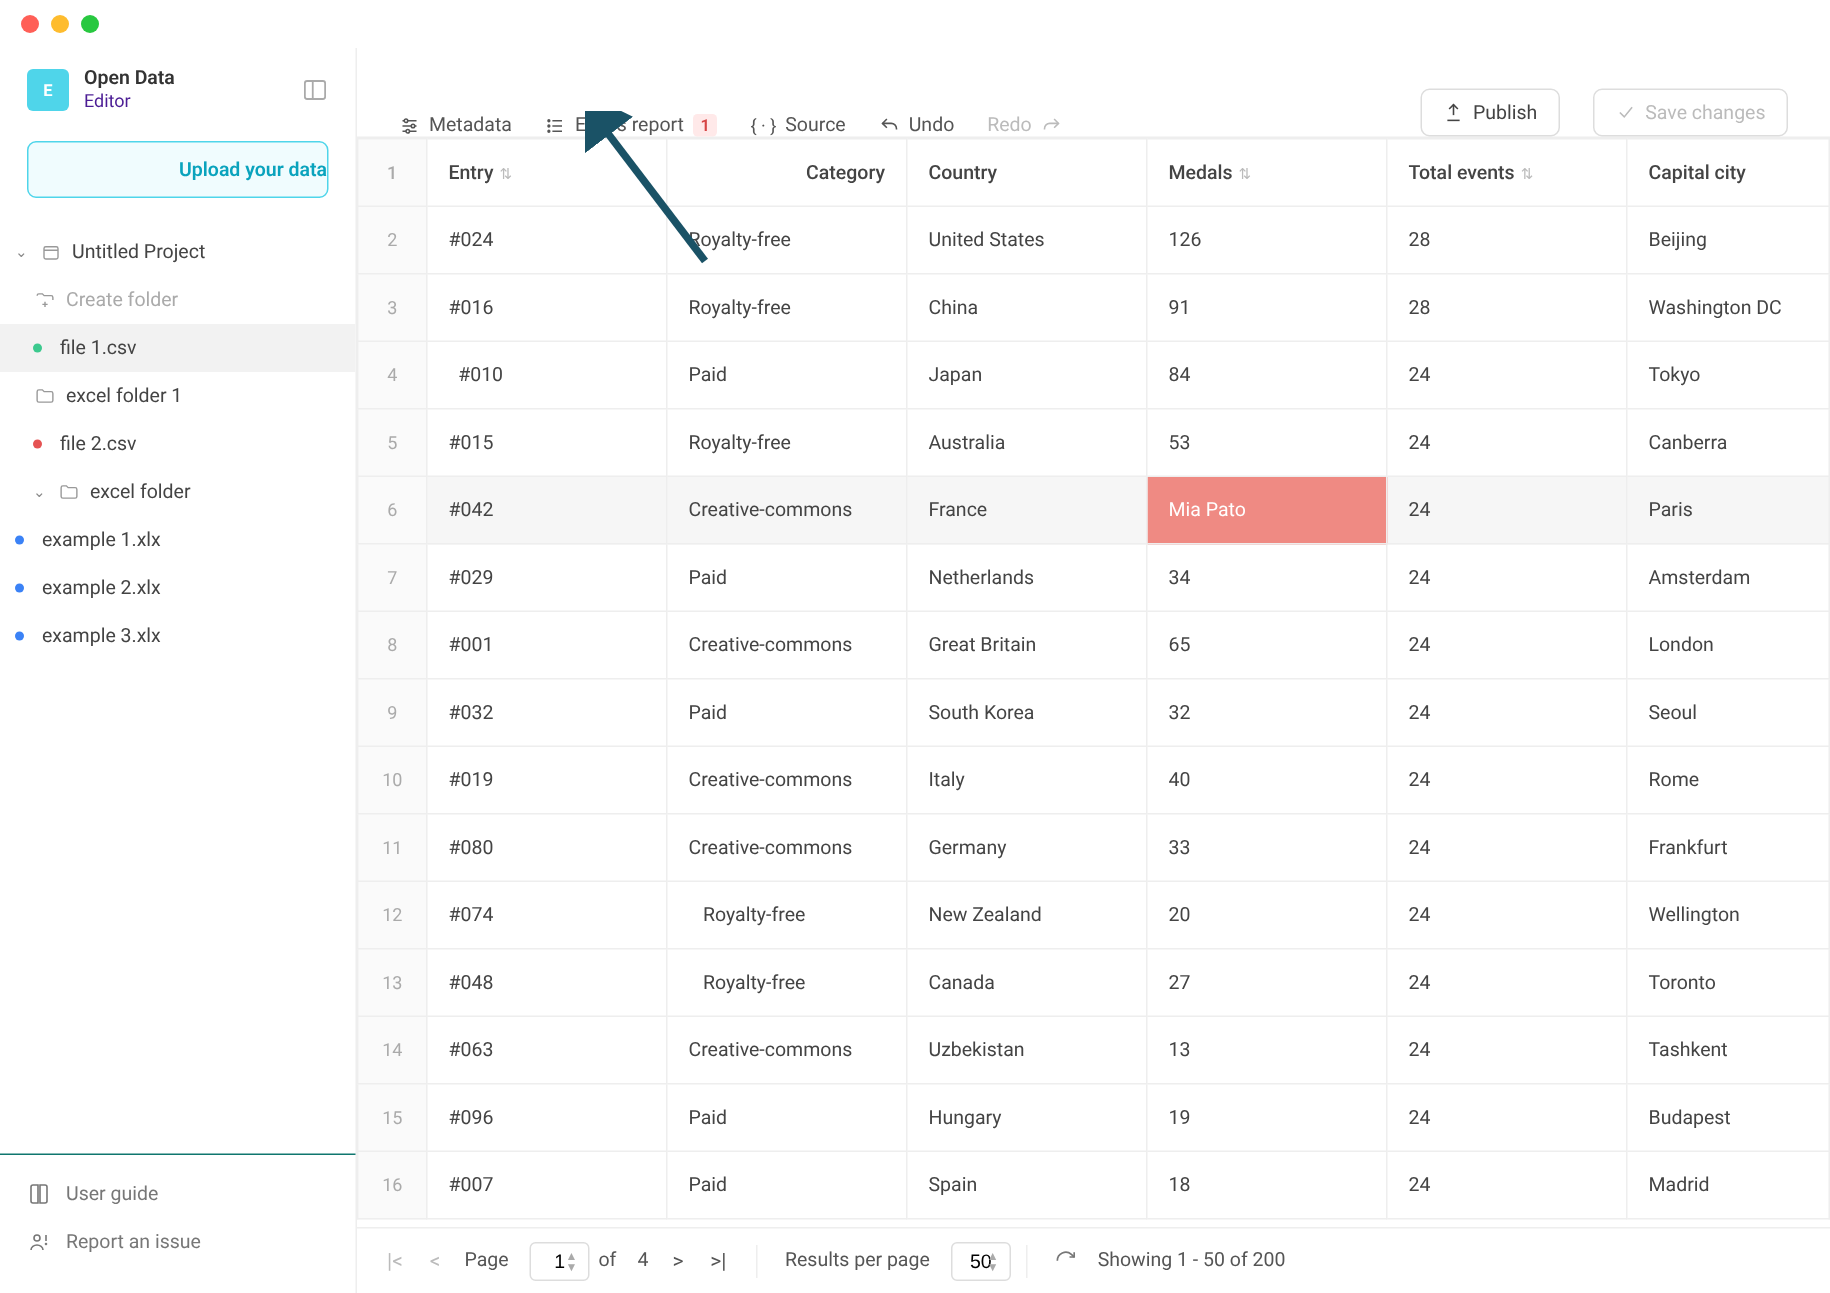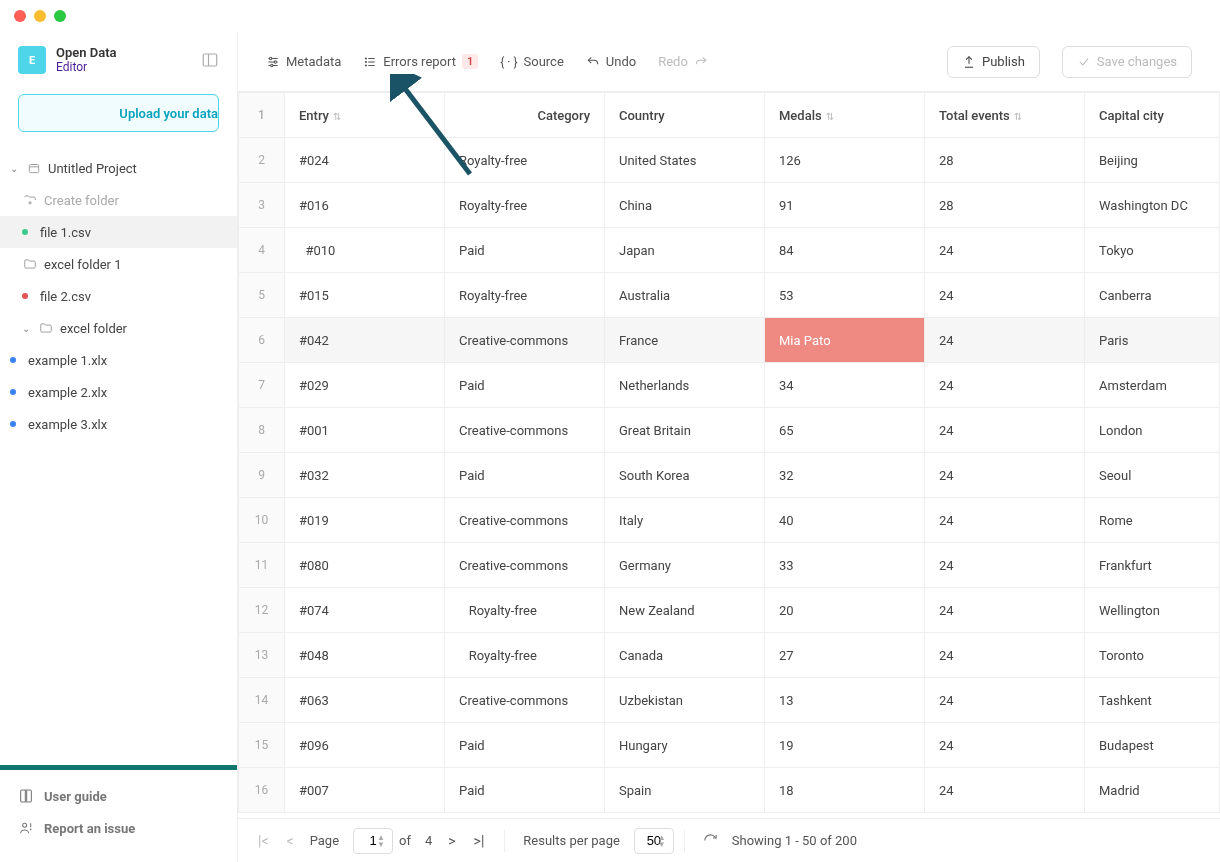--- a/index.html
+++ b/index.html
@@ -23,24 +23,24 @@
 .tree-item.indent1 { padding-left: 22px; }
 .tree-item.indent2 { }
 .tree-item.selected { background: #f2f2f2; }
 .tree-item.muted { color: #aaa; }
 .chev { width: 10px; color: #888; font-size: 10px; }
 .folder-icon, .file-icon { width: 16px; height: 16px; display: inline-flex; align-items: center; justify-content: center; color: #999; }
 .status-dot { width: 6px; height: 6px; border-radius: 50%; margin-right: 6px; }
 .dot-green { background: #3cc98e; }
 .dot-red { background: #e55353; }
 .dot-blue { background: #3b82f6; }
-.sidebar-footer { border-top: 5px solid #0f766e; padding: 10px 0 18px 0; font-weight: bold; }
+.sidebar-footer { border-top: 1px solid #0f766e; padding: 10px 0 18px 0; }
 .sb-footer-item { display: flex; align-items: center; gap: 10px; padding: 8px 18px; color: #777; cursor: pointer; }
 .main { flex: 1; display: flex; flex-direction: column; }
-.toolbar { height: 60px; display: flex; align-items: center; padding: 0 28px; border-bottom: 1px solid #eee; gap: 22px; }
+.toolbar { height: 60px; display: flex; align-items: flex-end; padding: 0 28px; border-bottom: 1px solid #eee; gap: 22px; }
 .tb-item { display: flex; align-items: center; gap: 6px; color: #555; cursor: pointer; font-size: 13px; }
 .tb-item.disabled { color: #bbb; cursor: default; }
 .badge { background: #ffe9e9; color: #d64545; border-radius: 3px; font-size: 11px; padding: 1px 5px; font-weight: 600; }
 .tb-spacer { flex: 1; }
 .btn { height: 32px; padding: 0 14px; border: 1px solid #ddd; border-radius: 6px; background: #fff; display: flex; align-items: center; gap: 6px; cursor: pointer; font-size: 13px; color: #444; }
 .btn.disabled { color: #bbb; cursor: default; }
 .table-wrap { flex: 1; overflow: auto; position: relative; }
 table { border-collapse: collapse; width: 100%; table-layout: fixed; }
 th, td { border: 1px solid #eee; text-align: left; font-size: 13px; color: #444; height: 45px; padding: 0 14px; }
 th { font-weight: 500; background: #fff; }

